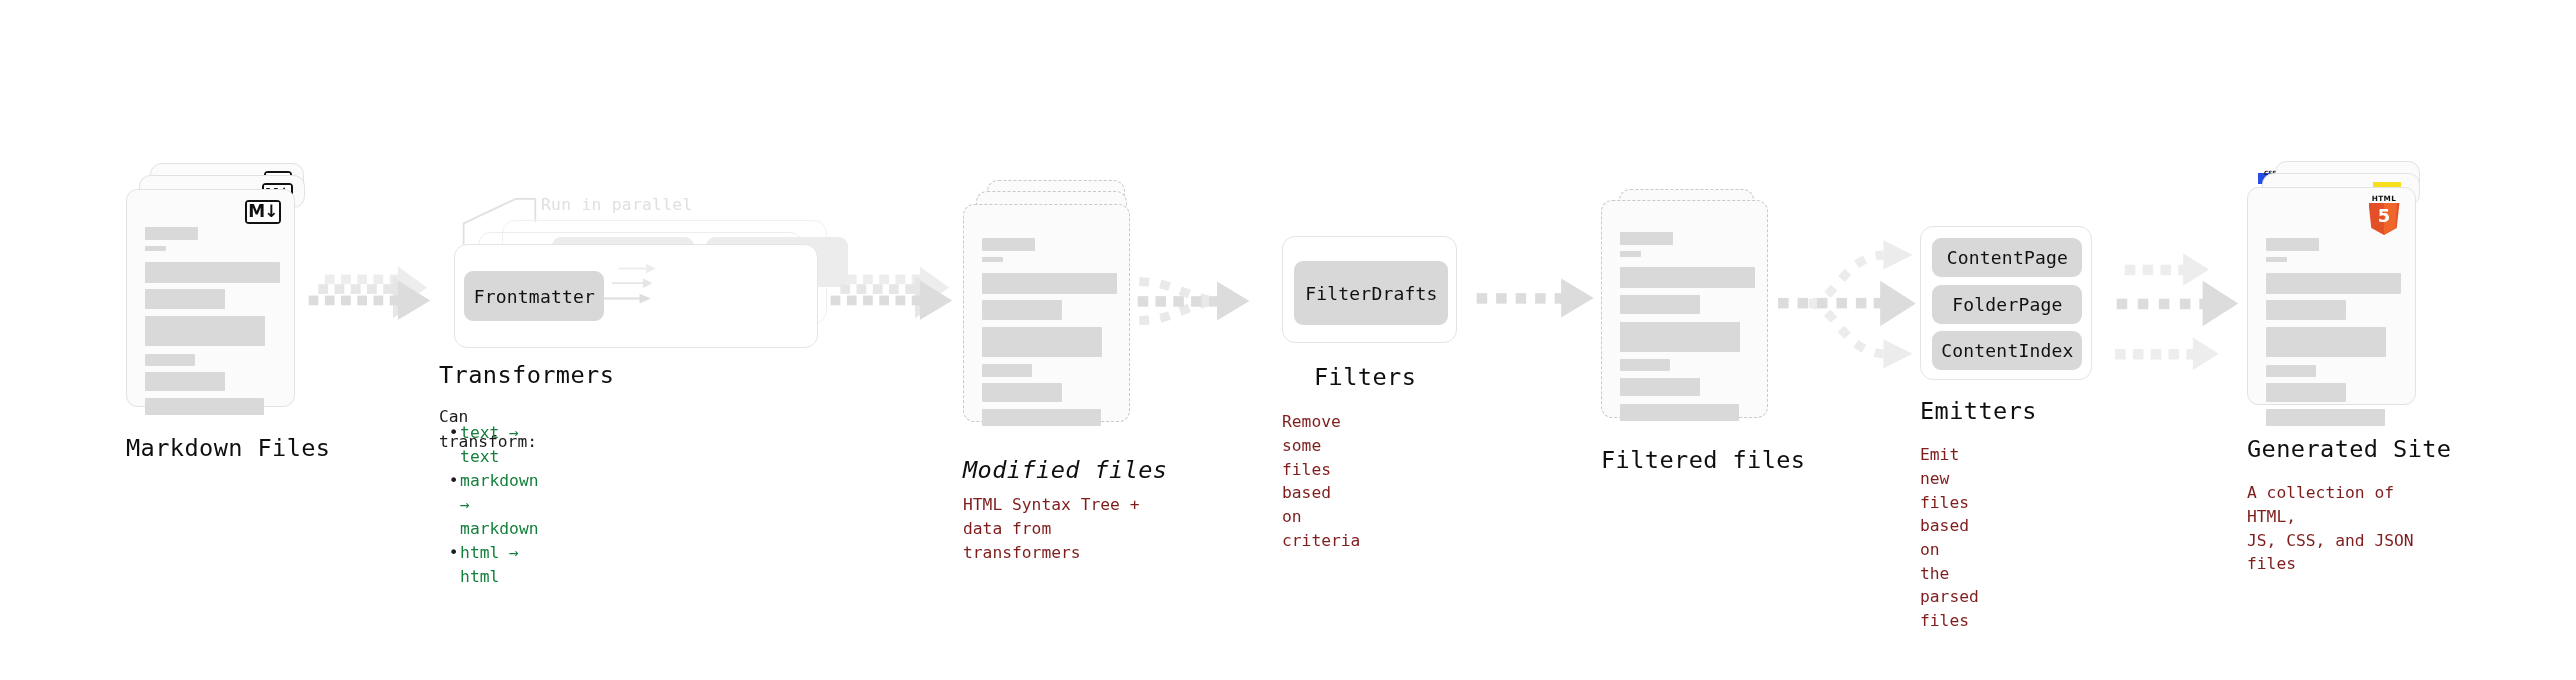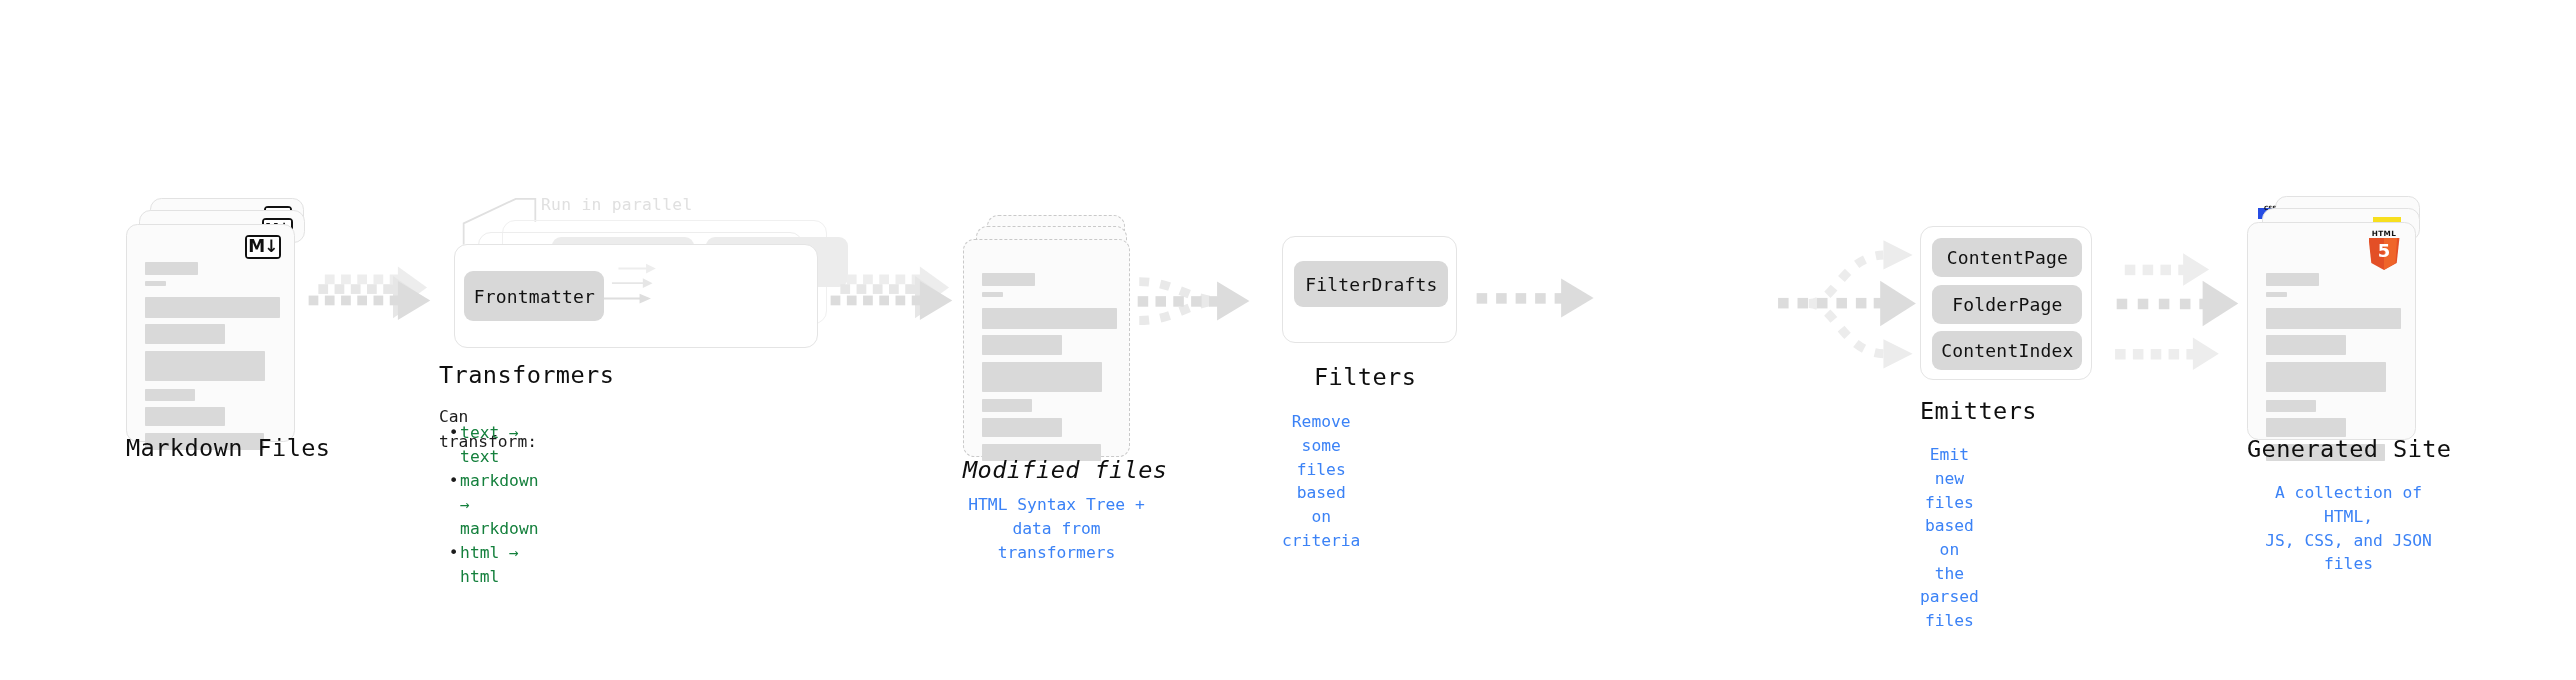--- a/index.html
+++ b/index.html
@@ -22,42 +22,41 @@
   .stage-label {
     font-size: 23.6px;
     font-weight: 400;
     color: #0f0f0f;
     letter-spacing: 0.4px;
     white-space: nowrap;
     line-height: 1.15;
   }
   .stage-desc {
     font-size: 16.3px;
-    color: #3b82f6;
+    color: #7f1d1d;
     line-height: 1.45;
     margin-top: 11.4px;
     white-space: pre-line;
-    text-align: center;
   }
   .stage-sub {
     font-size: 16.3px;
     color: #1b1b1b;
     line-height: 1.48;
     margin-top: 11.4px;
   }
   .bullets { list-style: none; margin-top: 1.6px; }
   .bullets li { font-size: 16.3px; color: #15803d; line-height: 1.48; padding-left: 13px; position: relative; }
   .bullets li:before {
     content: "\2022";
     position: absolute; left: 1.6px; top: 0;
     color: #1b1b1b;
   }
 
   
-  .doc-stack { position: relative; margin-top: 35px; }
+  .doc-stack { position: relative; }
   .doc-card {
     position: absolute;
     border-radius: 11.4px;
     background: #fbfbfb;
     border: 1.3px solid #e2e2e2;
   }
   .doc-card.dashed {
     background: #fbfbfb;
     border: 1.3px dashed #c9c9c9;
   }
@@ -323,38 +322,56 @@
         <rect x="24" y="36" width="13" height="13"></rect>
       <rect x="46" y="36" width="13" height="13"></rect>
         <rect x="68" y="36" width="13" height="13"></rect>
       <rect x="90" y="36" width="13" height="13"></rect>
       <polygon points="100,18 140,42 100,66"></polygon>
     </g>
   </svg>
 
   <div class="stage" style="left:1282px; top:236px;">
     <div class="group-box" style="left:0px; top:0px; width:175px; height:107px;">
-      <div class="pill" style="left:11.4px; top:24.4px; width:154px; height:46px;">FilterDrafts</div>
+      <div class="pill" style="left:11.4px; top:24.4px; width:154px; height:64px;">FilterDrafts</div>
     </div>
     <div class="stage-label" style="position:absolute; left:0px; top:128px;margin-left:32px;">Filters</div>
     <div class="stage-desc" style="position:absolute; left:0px; top:163px;">Remove some files based
 on criteria</div>
   </div>
 
   <svg class="arrow-svg" style="left:1475px; top:280px;" width="130" height="49" viewBox="0 0 160 60">
     <g fill="#dcdcdc">
       <rect x="2" y="16" width="13" height="13"></rect>
         <rect x="26" y="16" width="13" height="13"></rect>
       <rect x="50" y="16" width="13" height="13"></rect>
         <rect x="74" y="16" width="13" height="13"></rect>
       <rect x="98" y="16" width="13" height="13"></rect>
       <polygon points="106,-2 146,22 106,46"></polygon>
     </g>
   </svg>
 
+  <div class="stage" style="left:1601px; top:189px;">
+    <div class="doc-stack" style="width:187px; height:260px;">
+      <div class="doc-card dashed" style="left:18px; top:0px; width:135px; height:32.5px;"></div>
+      <div class="doc-card dashed" style="left:0px; top:11.4px; width:167px; height:218px;">
+        <div class="doc-body" style="top:31px;">
+          <div class="bar" style="width:53px; height:13px;"></div>
+          <div class="bar" style="width:21px; height:5.7px; margin-top:5.7px;"></div>
+          <div class="bar" style="width:135px; height:21px; margin-top:10.6px;"></div>
+          <div class="bar" style="width:80px; height:19.5px; margin-top:6.5px;"></div>
+          <div class="bar" style="width:120px; height:30px; margin-top:7.3px;"></div>
+          <div class="bar" style="width:50px; height:12.2px; margin-top:7.3px;"></div>
+          <div class="bar" style="width:80px; height:18.7px; margin-top:6.5px;"></div>
+          <div class="bar" style="width:119px; height:17px; margin-top:7.3px;"></div>
+        </div>
+      </div>
+    </div>
+    <div class="stage-label" style="position:absolute; left:0px; top:258px;">Filtered files</div>
+  </div>
 
   <svg class="arrow-svg" style="left:1776px; top:229px;" width="163" height="154" viewBox="0 0 200 190">
     <g stroke="#ececec" stroke-width="11" fill="none" stroke-dasharray="12 14" stroke-linecap="butt">
       <path d="M 40 92 C 72 92, 82 34, 132 32"></path>
       <path d="M 40 92 C 72 92, 82 152, 132 154"></path>
     </g>
     <polygon points="132,14 168,32 132,50" fill="#ececec"></polygon>
     <polygon points="132,136 168,154 132,172" fill="#ececec"></polygon>
     <g fill="#dcdcdc">
       <rect x="2" y="85" width="13" height="13"></rect>

